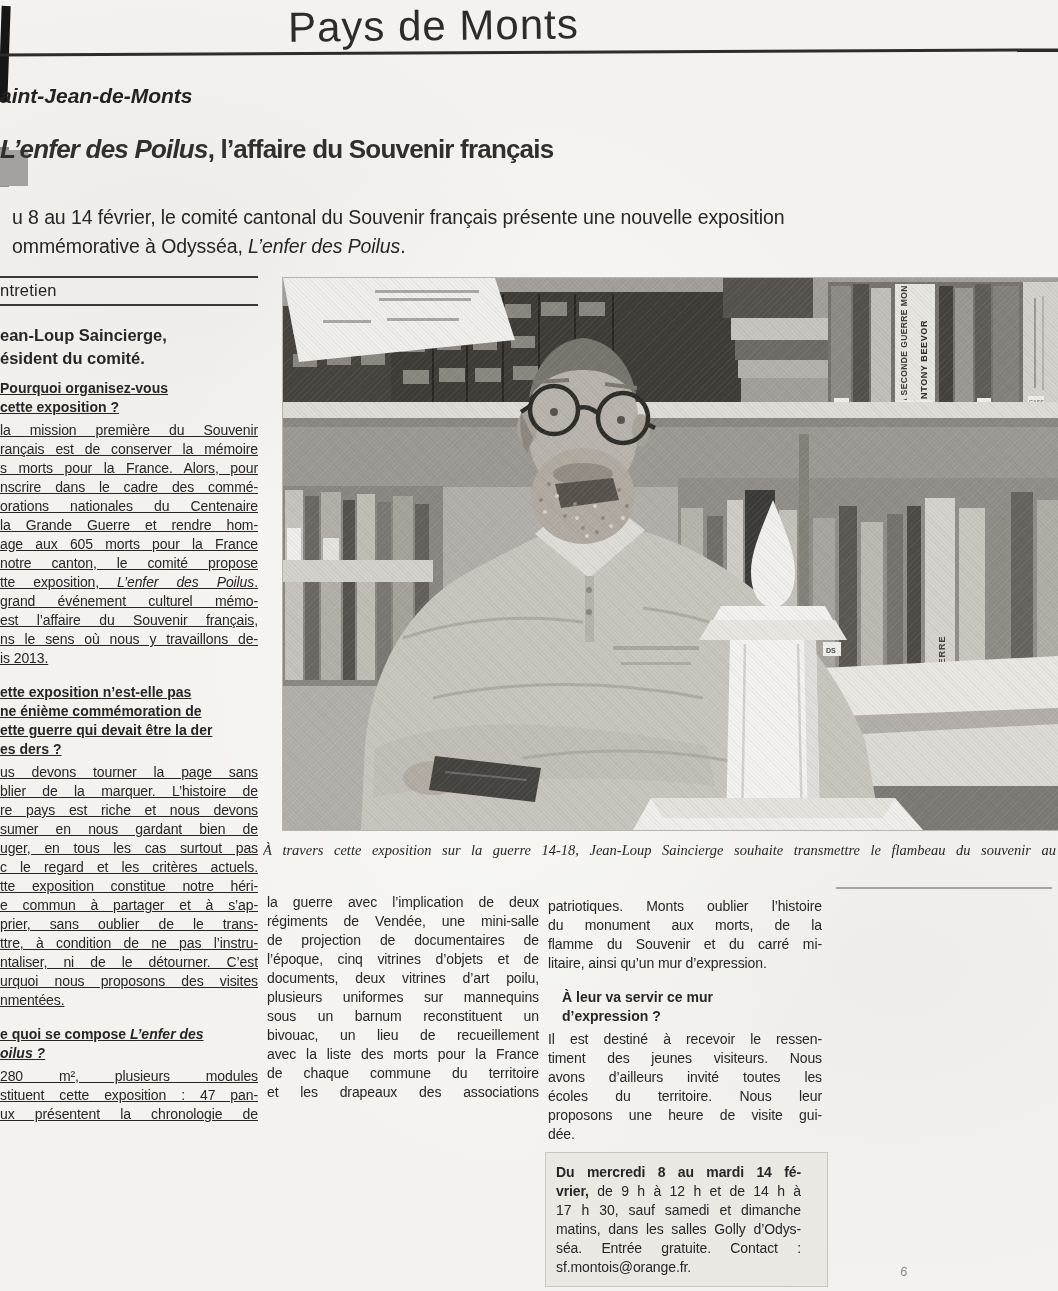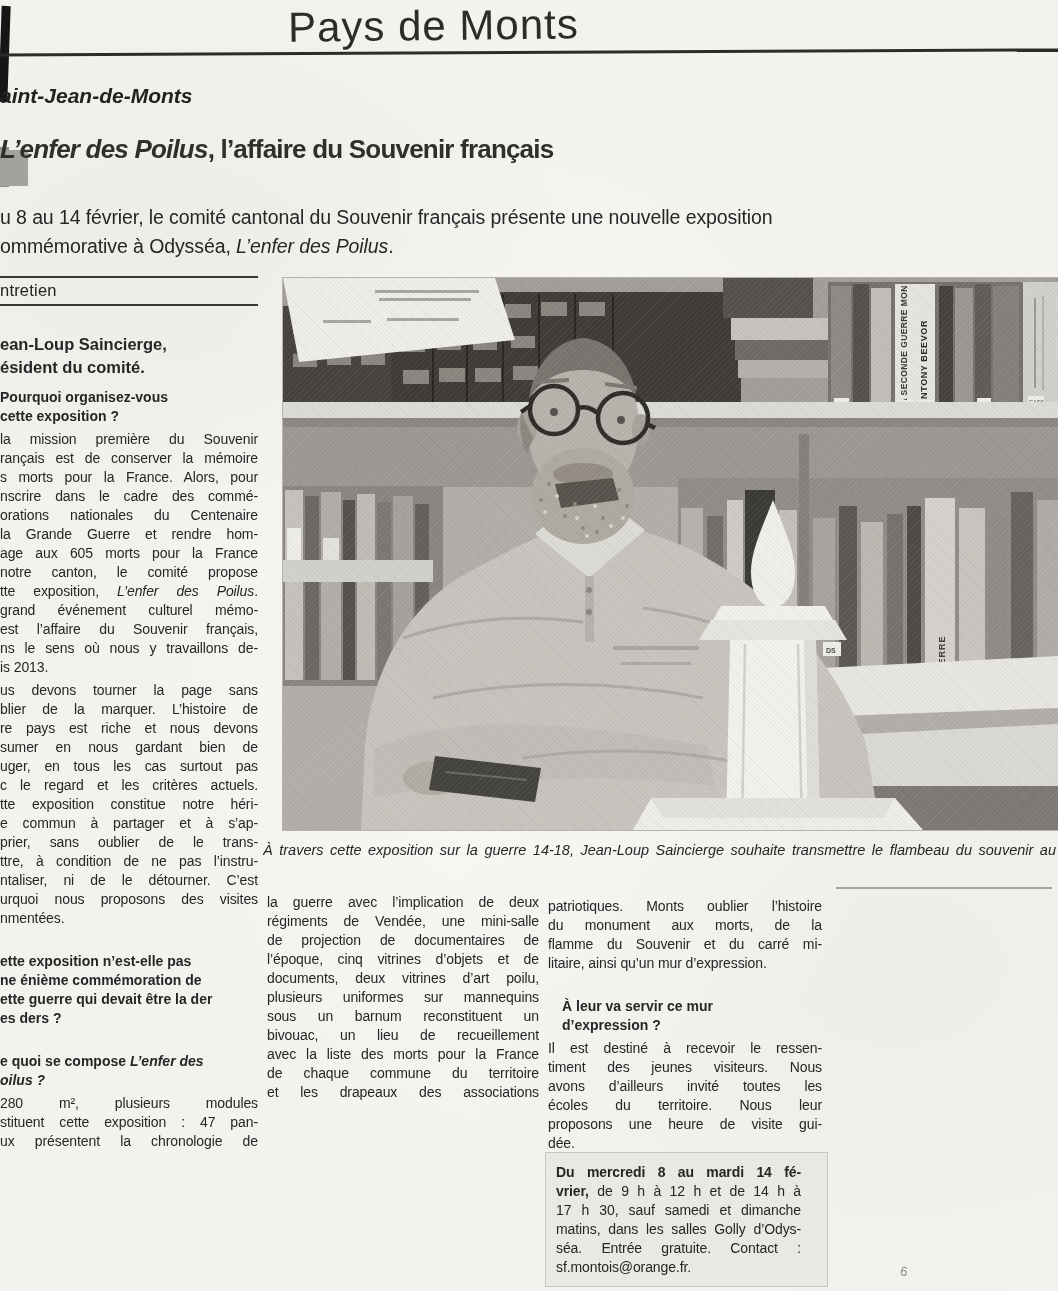--- a/index.html
+++ b/index.html
@@ -12,47 +12,47 @@
       radial-gradient(ellipse 700px 500px at 85% 75%, rgba(110,105,95,.035), transparent 70%),
       radial-gradient(ellipse 500px 700px at 50% 50%, rgba(255,255,255,.5), transparent 80%);
   }
   .abs{position:absolute;}
   
   #section-header{left:288px;top:2px;font-size:42px;letter-spacing:1px;color:#2d2c2a;transform:rotate(-.7deg);white-space:nowrap;}
   #top-rule{left:0;top:51px;width:1058px;height:3px;background:#2e2c2a;transform:rotate(-.28deg);}
   #locality{left:0;top:84px;font-size:21px;font-weight:bold;color:#232221;white-space:nowrap;font-style:italic;}
   #headline{left:0;top:134px;font-size:26px;font-weight:bold;letter-spacing:-.8px;color:#312f2d;white-space:nowrap;}
   #standfirst{left:0;top:203px;width:960px;}
-  #standfirst .line{height:29px;line-height:29px;font-size:19.5px;}
+  #standfirst .line{height:29px;line-height:29px;font-size:19.5px;margin-left:12px;}
   
   .rule{background:#3a3836;height:2px;}
   #kicker{left:0;top:281px;font-size:16.5px;color:#232221;letter-spacing:.2px;}
   #interviewee{left:0;top:309px;width:258px;}
   #interviewee .line{height:23px;line-height:23px;font-size:16.5px;font-weight:bold;text-align-last:left;}
   
   .col{text-align:justify;}
   .line{height:19px;line-height:19px;font-size:14px;letter-spacing:-.1px;
         text-align:justify;text-align-last:justify;overflow:hidden;}
   .blk{margin-top:4px;}
   .blk:first-child{margin-top:0;}
-  .blk.q{margin-top:24px;}
+  .blk.q{margin-top:15px;}
   .blk.q .line{font-weight:bold;text-align-last:left;letter-spacing:0;}
   .blk.plain .line{text-align-last:left;}
   .blk.left-last .line:last-child{text-align-last:left;}
-  #col-left{left:0;top:364px;width:258px;}
+  #col-left{left:0;top:364px;width:258px;text-decoration:underline;}
   #col-middle{left:267px;top:893px;width:272px;}
   #col-right{left:548px;top:897px;width:274px;}
   #col-right .blk.q{padding-left:14px;}
   
   #photo{left:283px;top:278px;width:775px;height:552px;outline:1px solid #b7b4af;}
   #photo-grain{left:283px;top:278px;width:775px;height:552px;pointer-events:none;
     background-image:repeating-linear-gradient(45deg, rgba(35,35,32,.05) 0 1px, transparent 1px 3px),
                      repeating-linear-gradient(-45deg, rgba(250,250,248,.06) 0 1px, transparent 1px 4px);}
   #caption{left:263px;top:841px;width:793px;font-style:italic;}
-  #caption .line{font-size:14.5px;letter-spacing:0;}
+  #caption .line{font-size:14.5px;letter-spacing:0;font-family:Liberation Serif, serif;}
   
   #info-box{left:545px;top:1152px;width:283px;background:#eae8e2;border:1px solid #c9c6c0;
             padding:10px 26px 9px 10px;box-sizing:border-box;}
   #info-box .line{font-size:14px;}
   
   #edge-strip-1{left:0;top:6px;width:9px;height:96px;background:#161614;transform:rotate(2deg);}
   #edge-strip-2{left:0;top:147px;width:9px;height:40px;background:#8d8d8a;}
   #headline-blotch{left:0;top:150px;width:28px;height:36px;background:#a3a29e;}
   #right-mark-line{left:836px;top:887px;width:216px;height:2px;background:#a6a4a0;}
   #pencil-mark{left:900px;top:1264px;width:12px;height:18px;color:#8f8d89;font-size:13px;transform:rotate(8deg);}
@@ -314,42 +314,42 @@
         <div class="line">orations nationales du Centenaire</div>
         <div class="line">la Grande Guerre et rendre hom-</div>
         <div class="line">age aux 605 morts pour la France</div>
         <div class="line">notre canton, le comité propose</div>
         <div class="line">tte exposition, <i>L’enfer des Poilus</i>.</div>
         <div class="line">grand événement culturel mémo-</div>
         <div class="line">est l’affaire du Souvenir français,</div>
         <div class="line">ns le sens où nous y travaillons de-</div>
         <div class="line">is 2013.</div>
       </div>
+      <div class="blk q">
+        <div class="line">ette exposition n’est-elle pas</div>
+        <div class="line">ne énième commémoration de</div>
+        <div class="line">ette guerre qui devait être la der</div>
+        <div class="line">es ders ?</div>
+      </div>
       <div class="blk body left-last">
         <div class="line">us devons tourner la page sans</div>
         <div class="line">blier de la marquer. L’histoire de</div>
         <div class="line">re pays est riche et nous devons</div>
         <div class="line">sumer en nous gardant bien de</div>
         <div class="line">uger, en tous les cas surtout pas</div>
         <div class="line">c le regard et les critères actuels.</div>
         <div class="line">tte exposition constitue notre héri-</div>
         <div class="line">e commun à partager et à s’ap-</div>
         <div class="line">prier, sans oublier de le trans-</div>
         <div class="line">ttre, à condition de ne pas l’instru-</div>
         <div class="line">ntaliser, ni de le détourner. C’est</div>
         <div class="line">urquoi nous proposons des visites</div>
         <div class="line">nmentées.</div>
       </div>
       <div class="blk q">
-        <div class="line">ette exposition n’est-elle pas</div>
-        <div class="line">ne énième commémoration de</div>
-        <div class="line">ette guerre qui devait être la der</div>
-        <div class="line">es ders ?</div>
-      </div>
-      <div class="blk q">
         <div class="line">e quoi se compose <i>L’enfer des</i></div>
         <div class="line"><i>oilus ?</i></div>
       </div>
       <div class="blk body">
         <div class="line">280 m², plusieurs modules</div>
         <div class="line">stituent cette exposition : 47 pan-</div>
         <div class="line">ux présentent la chronologie de</div>
       </div>
     </div>
   <div class="abs col" id="col-middle">

